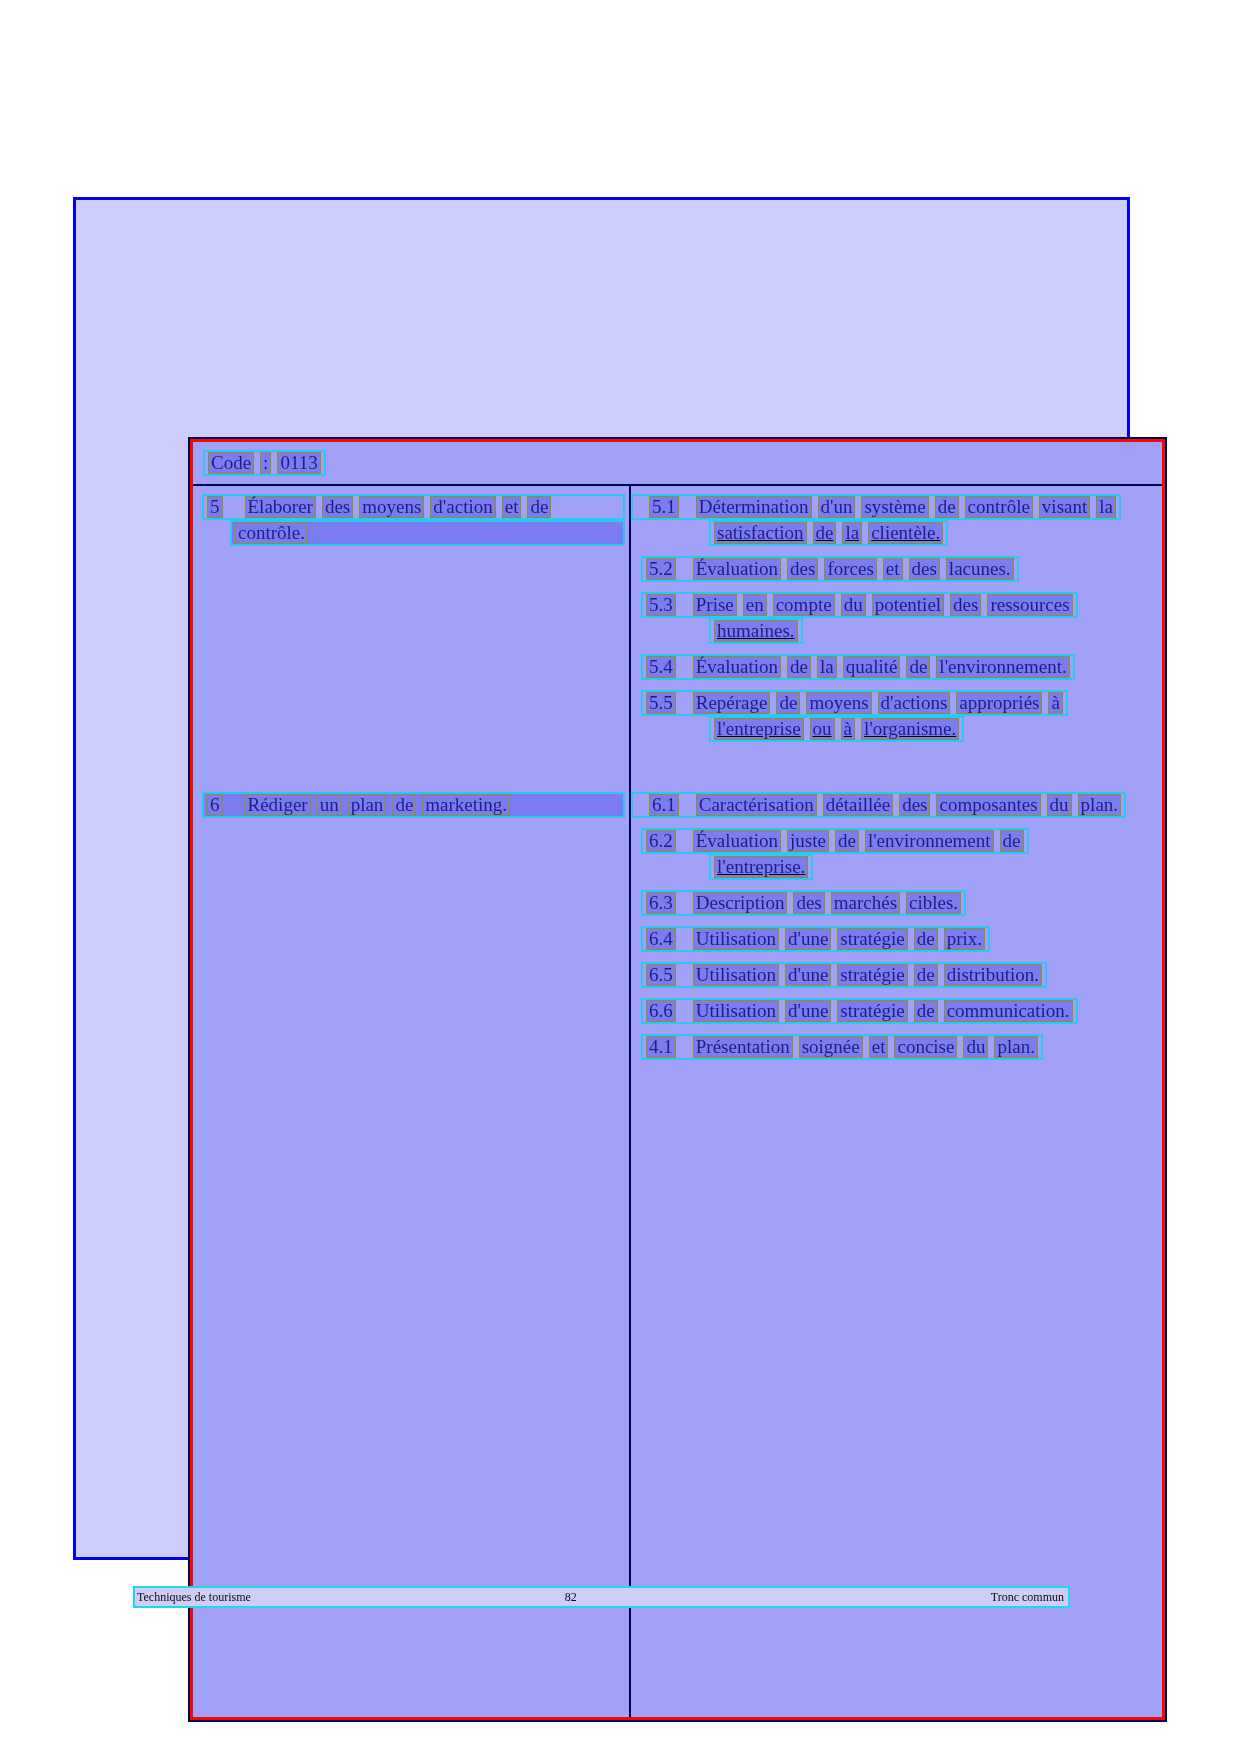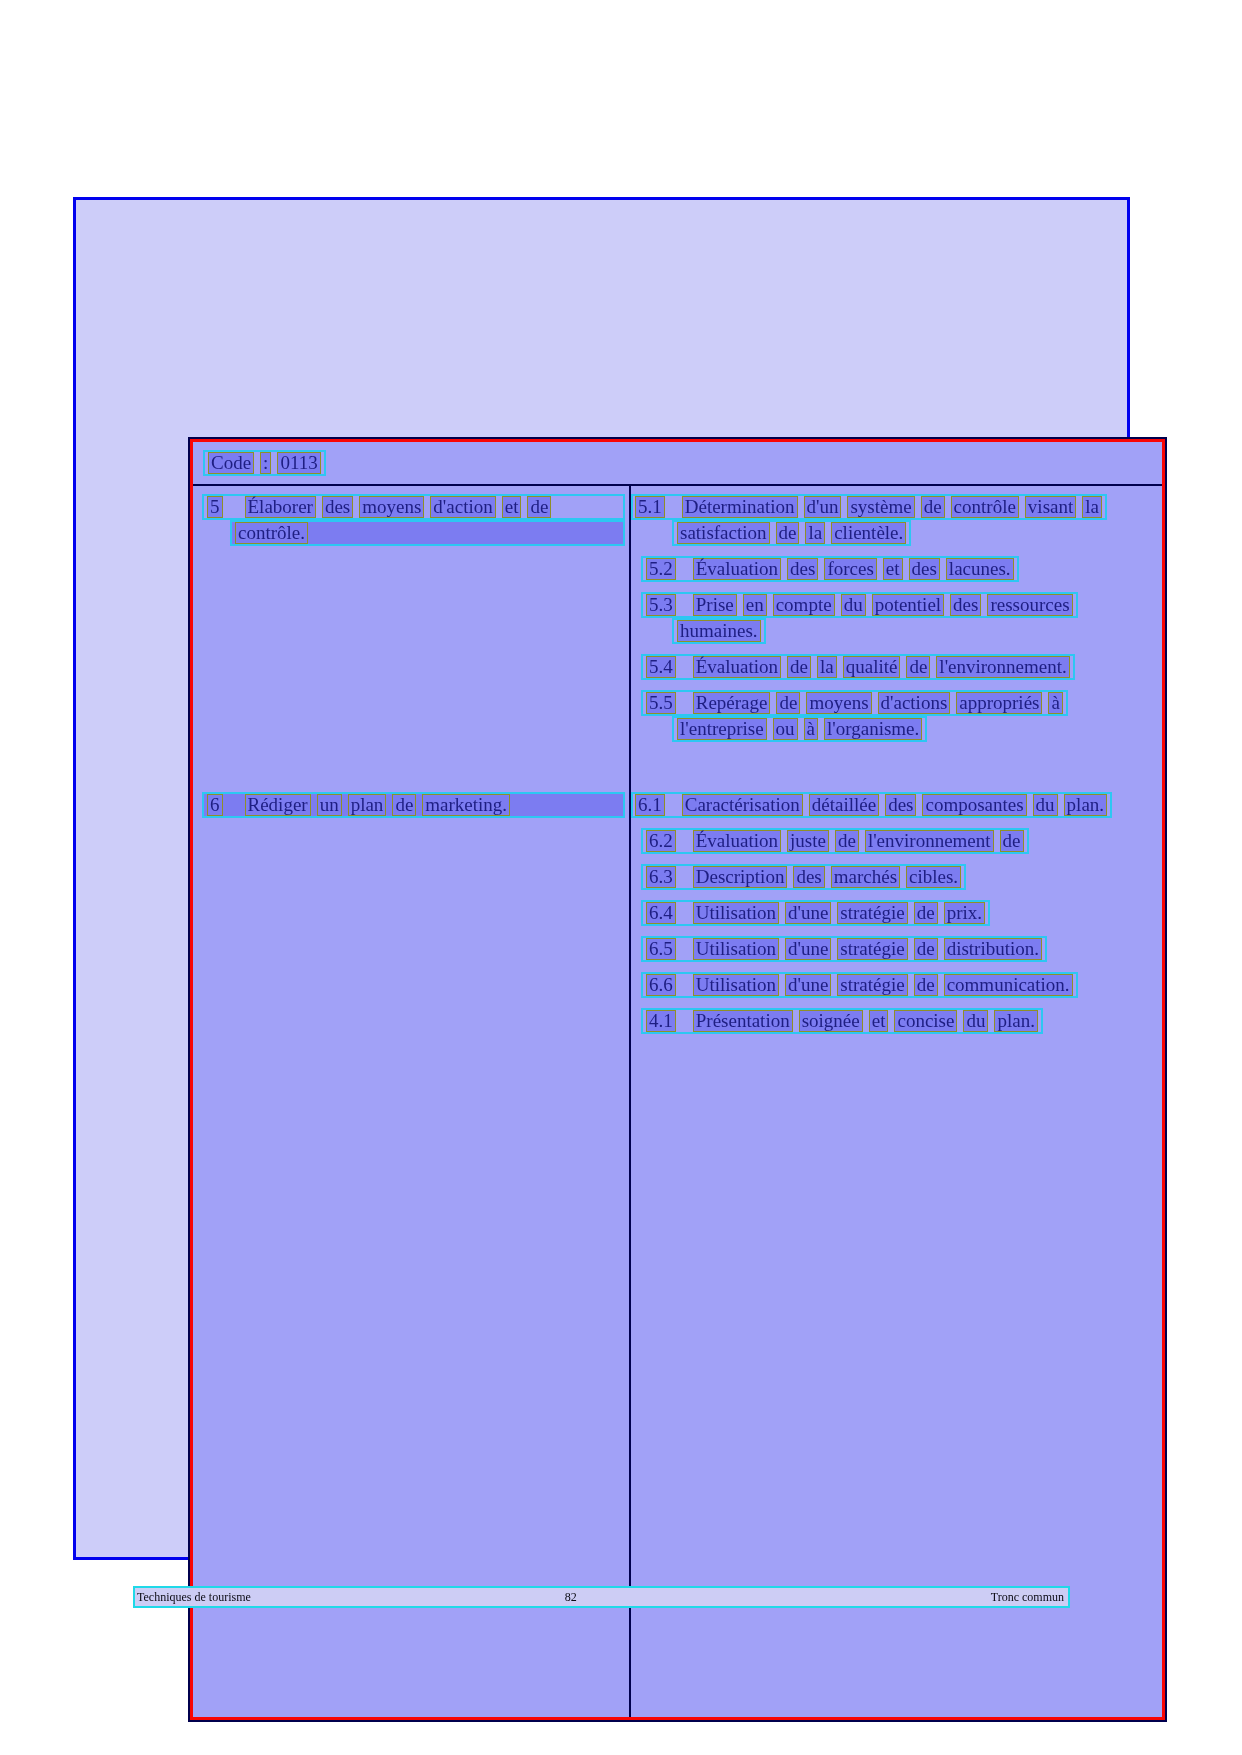--- a/index.html
+++ b/index.html
@@ -44,22 +44,22 @@
     padding:0 3px;white-space:nowrap;
   }
   .wgroup{display:contents;}
   .word{
     display:inline-block;background:#7c7cf1;border:1px solid #8f8f28;
     color:#1e1e82;font-size:19px;line-height:20px;height:22px;
     padding:0 2px;box-sizing:border-box;
   }
   .word.num{margin-right:11px;}
   .cell.left .word.num{margin-right:16px;}
-  .line.bleed{margin-left:-10px;padding-left:2px;}
-  .lrow.cont .line{margin-left:31px;}
+  .line.bleed{margin-left:-10px;padding-left:16px;}
+  .lrow.cont .line{margin-left:68px;text-decoration:underline;}
   .line.stretch,.line.stretch-light{flex:1 1 auto;display:flex;}
   .line.stretch{background:#7c7cf1;}
   .lrow.indent .line{margin-left:28px;}
   .item{margin-bottom:10px;}
   .leftpara .lrow{margin-bottom:0;}
   
   .footer-bar{
     position:absolute;left:133px;top:1586px;width:937px;height:22px;
     background:#cdcdf5;border:2px solid #1fd9e8;box-sizing:border-box;
   }
@@ -181,20 +181,25 @@
                 </div>
               </div>
             </div>
             <div class="item">
               <div class="lrow">
                 <div class="line">
                   <span class="word num">6.2</span>
                   <span class="wgroup"><span class="word">Évaluation</span><span class="word">juste</span><span class="word">de</span><span class="word">l'environnement</span><span class="word">de</span></span>
                 </div>
               </div>
+              <div class="lrow cont">
+                <div class="line">
+                  <span class="wgroup"><span class="word">l'entreprise.</span></span>
+                </div>
+              </div>
             </div>
             <div class="item">
               <div class="lrow">
                 <div class="line">
                   <span class="word num">6.3</span>
                   <span class="wgroup"><span class="word">Description</span><span class="word">des</span><span class="word">marchés</span><span class="word">cibles.</span></span>
                 </div>
               </div>
             </div>
             <div class="item">

